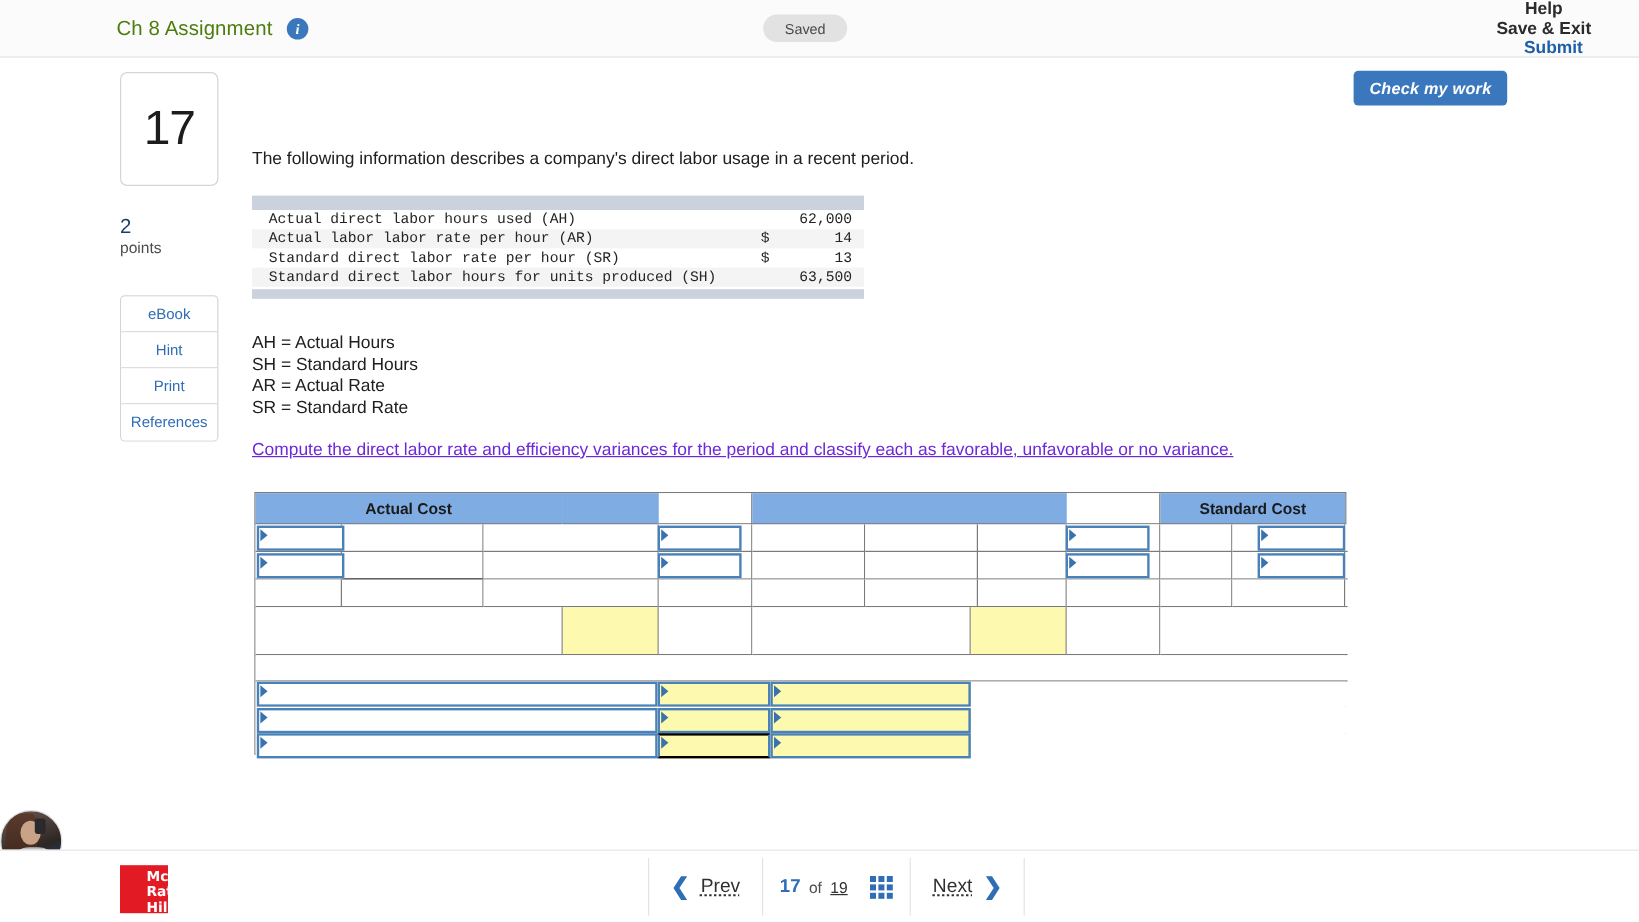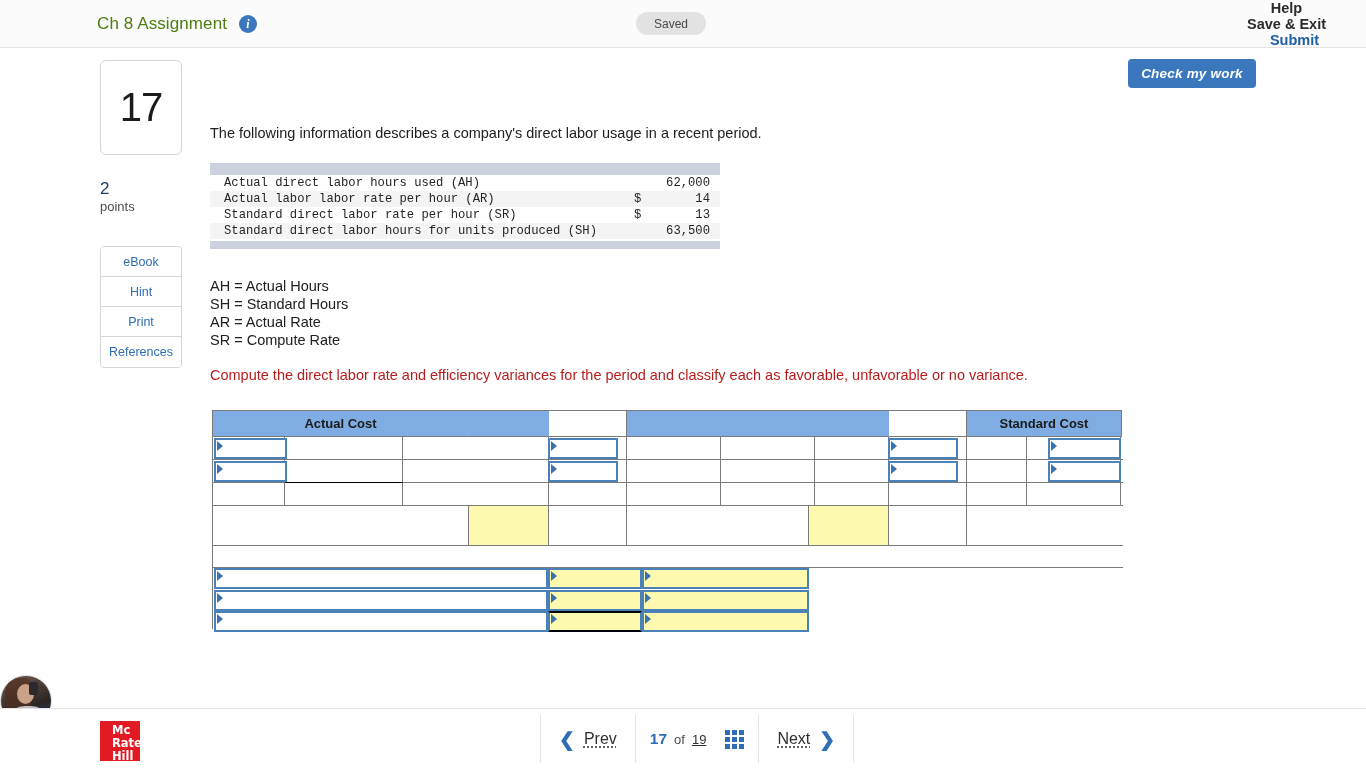--- a/index.html
+++ b/index.html
@@ -105,21 +105,21 @@
   .fact-dollar { width: 20px; text-align: left; }
   .fact-val { width: 56px; text-align: right; white-space: pre; }
   .fact-foot { height: 8px; background: #ccd2dd; margin-top: 2px; }
 
   .defs {
     position: absolute; left: 210px; top: 277px;
     font-size: 14.5px; color: #202020; line-height: 18px;
   }
   .prompt {
     position: absolute; left: 210px; top: 367px;
-    font-size: 14.5px; color: #b91c1c;
+    font-size: 14.5px; color: #6d28d9; text-decoration: underline;
   }
 
   
   .grid {
     position: absolute; left: 212px; top: 410px;
     width: 910px; height: 219px;
     border: 1px solid #7a7a7a;
     background: #fff;
   }
   .g-cell {
@@ -161,21 +161,21 @@
 
   
   .footer {
     position: absolute; left: 0; bottom: 0; width: 1366px; height: 60px;
     border-top: 1px solid #e6e6e6; background: #fff;
   }
   .mh-logo {
     position: absolute; left: 100px; top: 12px;
     width: 40px; height: 40px; background: #e21a23;
     color: #fff; font-size: 11.5px; font-weight: bold;
-    line-height: 13px; padding: 3px 0 0 12px;
+    line-height: 13px; padding: 3px 0 0 22px;
     font-family: "DejaVu Sans", sans-serif;
   }
   .webcam {
     position: absolute; left: 0px; top: 675px;
     width: 52px; height: 52px; border-radius: 50%;
     overflow: hidden; border: 1px solid #dcdcdc;
     background: linear-gradient(160deg,#6d5a52 0%,#4a3c38 35%,#2d2623 60%,#1b4a86 100%);
   }
   .webcam .wb-hair {
     position: absolute; left: 4px; top: 2px; width: 26px; height: 46px;
@@ -278,21 +278,21 @@
     <span class="fact-dollar"></span>
     <span class="fact-val">63,500</span>
   </div>
   <div class="fact-foot"></div>
 </div>
 
 <div class="defs">
   <div>AH = Actual Hours</div>
   <div>SH = Standard Hours</div>
   <div>AR = Actual Rate</div>
-  <div>SR = Compute Rate</div>
+  <div>SR = Standard Rate</div>
 </div>
 
 <div class="prompt">Compute the direct labor rate and efficiency variances for the period and classify each as favorable, unfavorable or no variance.</div>
 
 <div class="grid">
 
   <div class="g-cell g-head" style="left:0; top:0; width:256px; height:26px;">Actual Cost</div>
   <div class="g-cell g-head" style="left:256px; top:0; width:80px; height:26px;"></div>
   <div class="g-cell g-plain" style="left:336px; top:0; width:78px; height:26px;"></div>
   <div class="g-cell g-head" style="left:414px; top:0; width:262px; height:26px;"></div>

